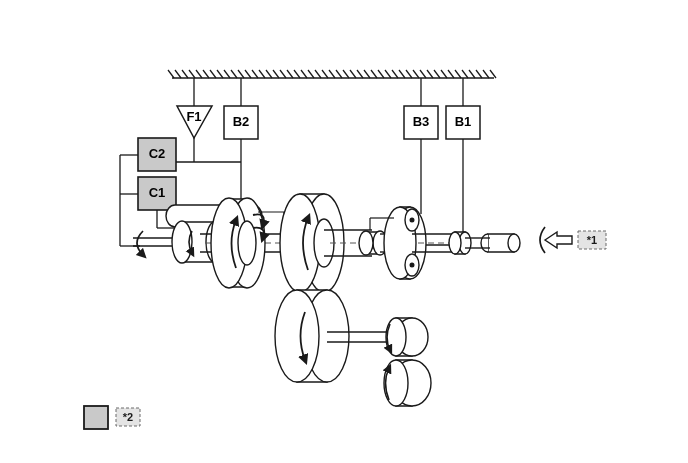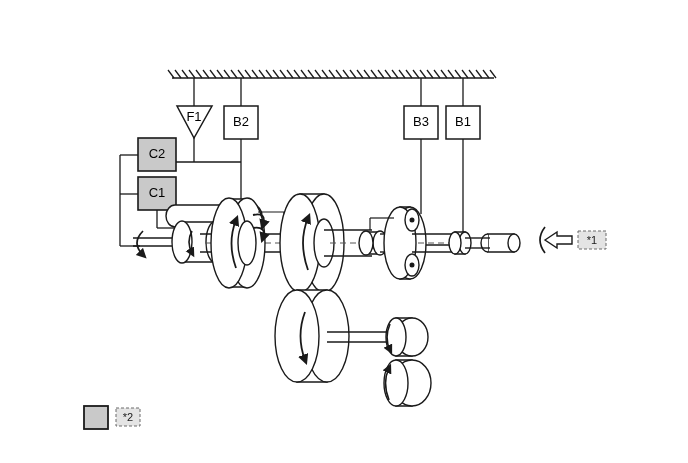--- a/index.html
+++ b/index.html
@@ -1,18 +1,18 @@
 <!DOCTYPE html>
 <html><head>
 <meta charset="utf-8">
 <style>
   html,body{margin:0;padding:0;background:#ffffff;}
   body{width:688px;height:463px;position:relative;overflow:hidden;
        font-family:"Liberation Sans",sans-serif;}
-  #stage{position:absolute;left:0;top:0;width:688px;height:463px;}
+  #stage{position:absolute;left:0;top:0;width:688px;height:463px;font-weight:bold;}
   svg{display:block;}
   .lbl{font-family:"Liberation Sans",sans-serif;font-size:13px;fill:#000;
        text-anchor:middle;dominant-baseline:middle;}
   .note{font-family:"Liberation Sans",sans-serif;font-size:11px;fill:#1a1a1a;
         text-anchor:middle;dominant-baseline:middle;}
 </style>
 </head>
 <body>
 
 <div id="stage">

